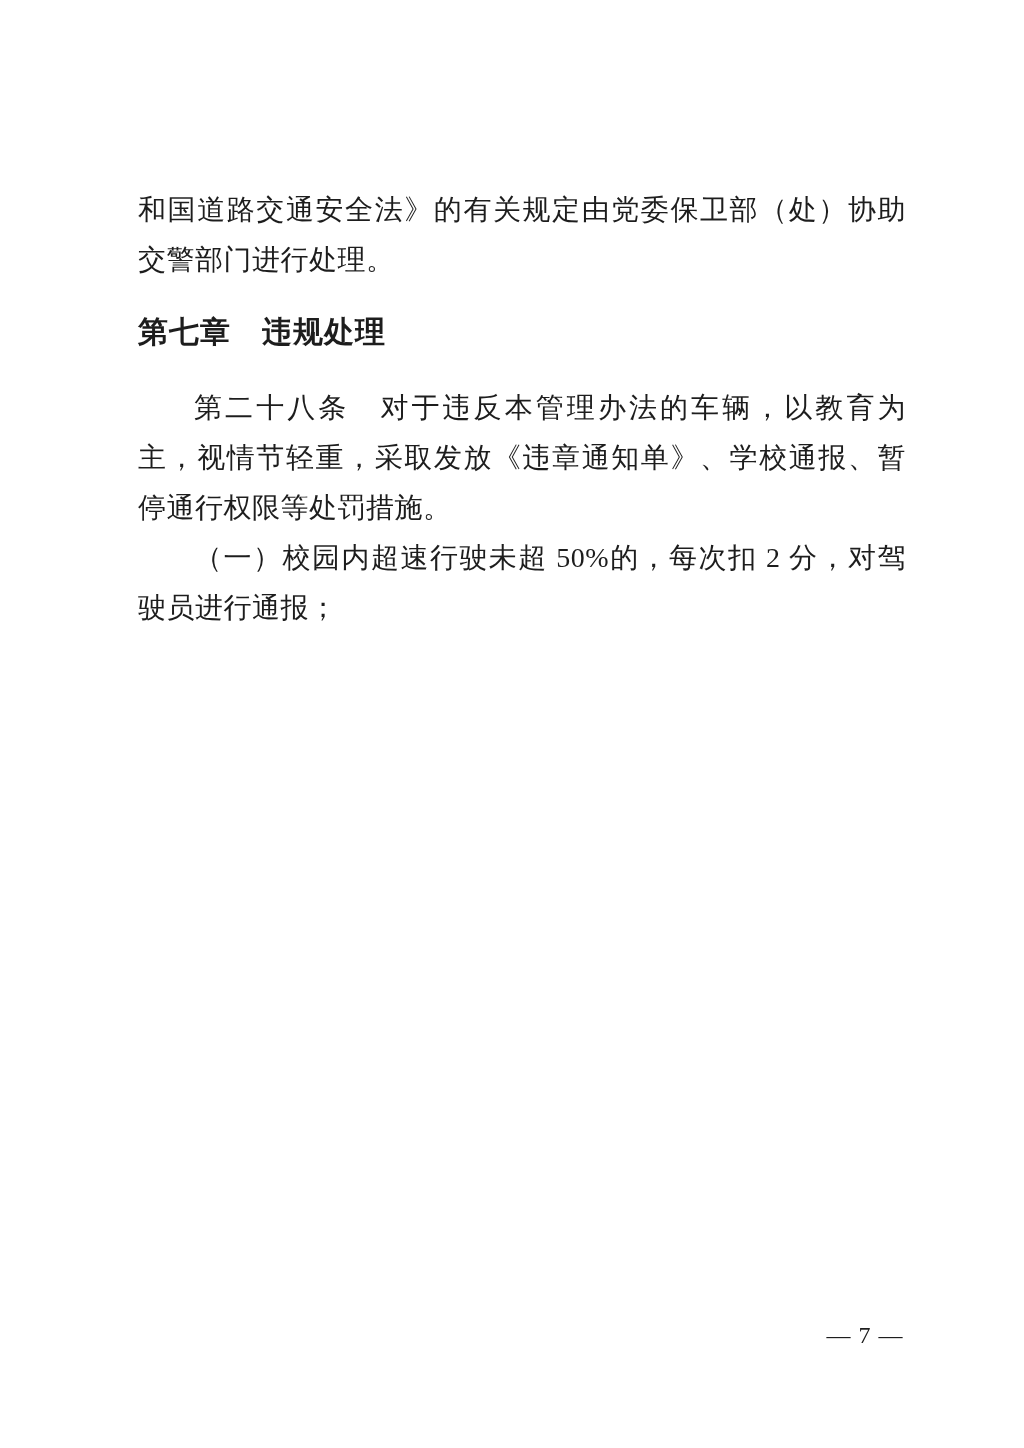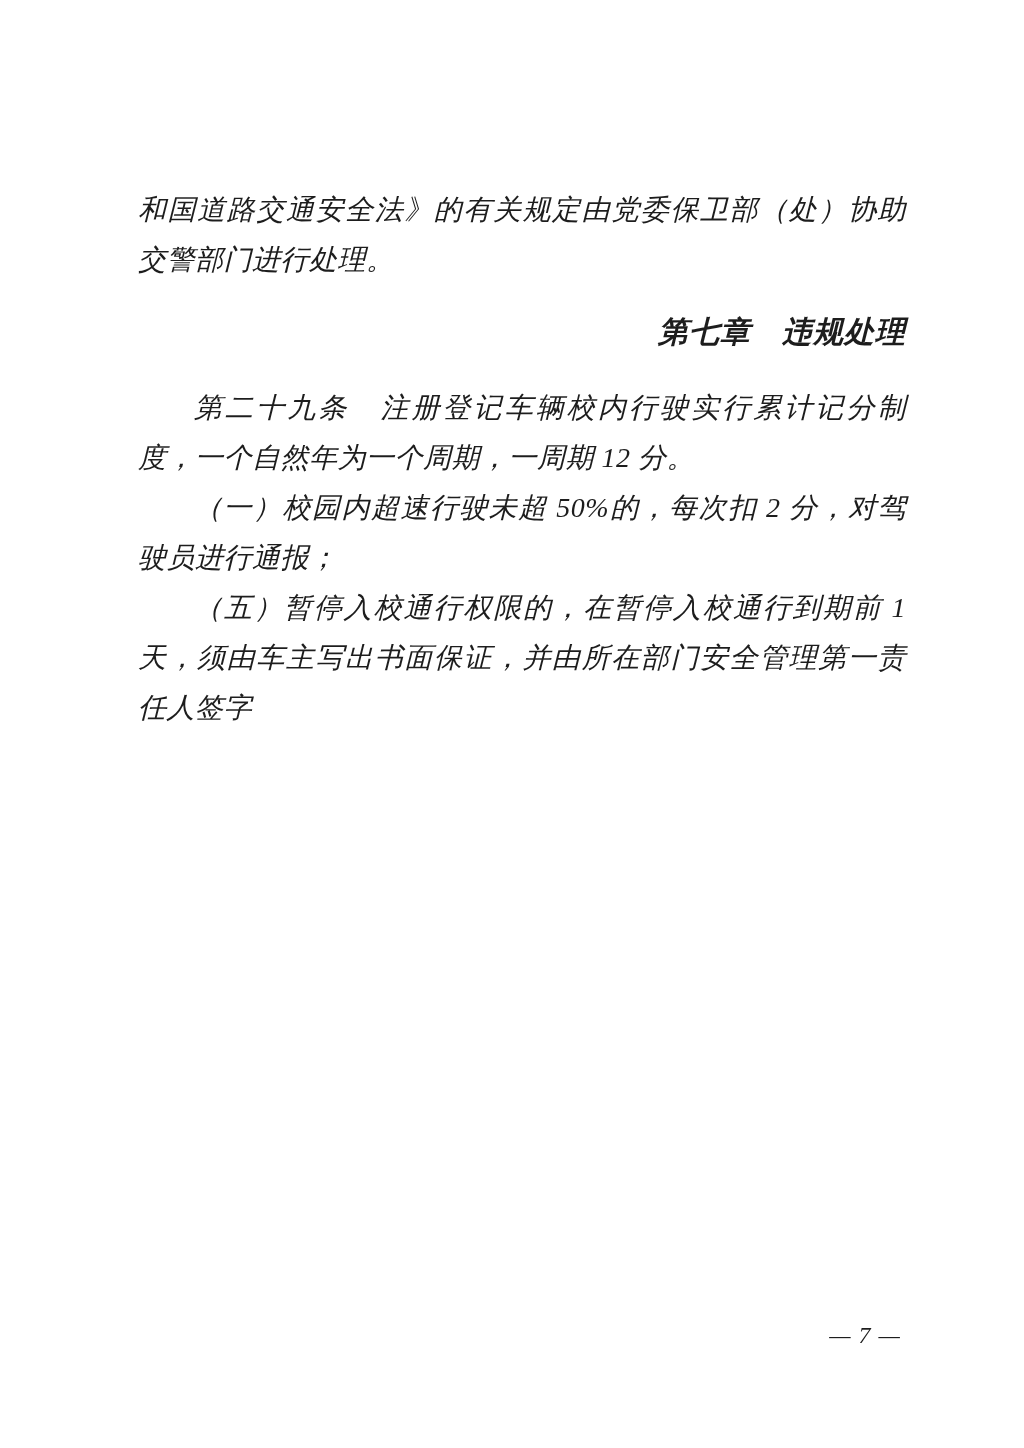--- a/index.html
+++ b/index.html
@@ -12,21 +12,20 @@
     background: var(--bg);
   }
   .page {
     position: relative;
     width: 1024px;
     height: 1448px;
     background: var(--bg);
     overflow: hidden;
     font-family: "Liberation Serif", "DejaVu Serif", serif;
     color: var(--ink);
-    font-style: italic;
   }
   .content {
     position: absolute;
     left: 138px;
     top: 185px;
     width: 768px;
     font-size: 28px;
     line-height: 50px;
     text-align: justify;
     text-justify: inter-character;
@@ -37,21 +36,21 @@
     text-indent: 2em;
   }
   .content p.no-indent {
     text-indent: 0;
   }
   .chapter-heading {
     font-family: "Liberation Sans", "DejaVu Sans", sans-serif;
     font-weight: 700;
     font-size: 30px;
     line-height: 50px;
-    text-align: right;
+    text-align: left;
     text-indent: 0;
     margin: 22px 0 26px 0;
     letter-spacing: 1px;
   }
   .page-number {
     position: absolute;
     top: 1318px;
     left: 810px;
     width: 110px;
     text-align: center;
@@ -65,25 +64,24 @@
 </head>
 <body>
 
 <div class="page">
   <div class="content">
     <p class="no-indent">和国道路交通安全法》的有关规定由党委保卫部（处）协助交警部门进行处理。</p>
 
     <h2 class="chapter-heading">第七章　违规处理</h2>
 
 
+    <p>第二十八条　对于违反本管理办法的车辆，以教育为主，视情节轻重，采取发放《违章通知单》、学校通报、暂停通行权限等处罚措施。</p>
 
-    <p>第二十九条　注册登记车辆校内行驶实行累计记分制度，一个自然年为一个周期，一周期 12 分。</p>
 
     <p>（一）校园内超速行驶未超 50%的，每次扣 2 分，对驾驶员进行通报；</p>
 
 
 
 
-    <p>（五）暂停入校通行权限的，在暂停入校通行到期前 1 天，须由车主写出书面保证，并由所在部门安全管理第一责任人签字</p>
   </div>
 
   <div class="page-number">— 7 —</div>
 </div>
 
 </body></html>

